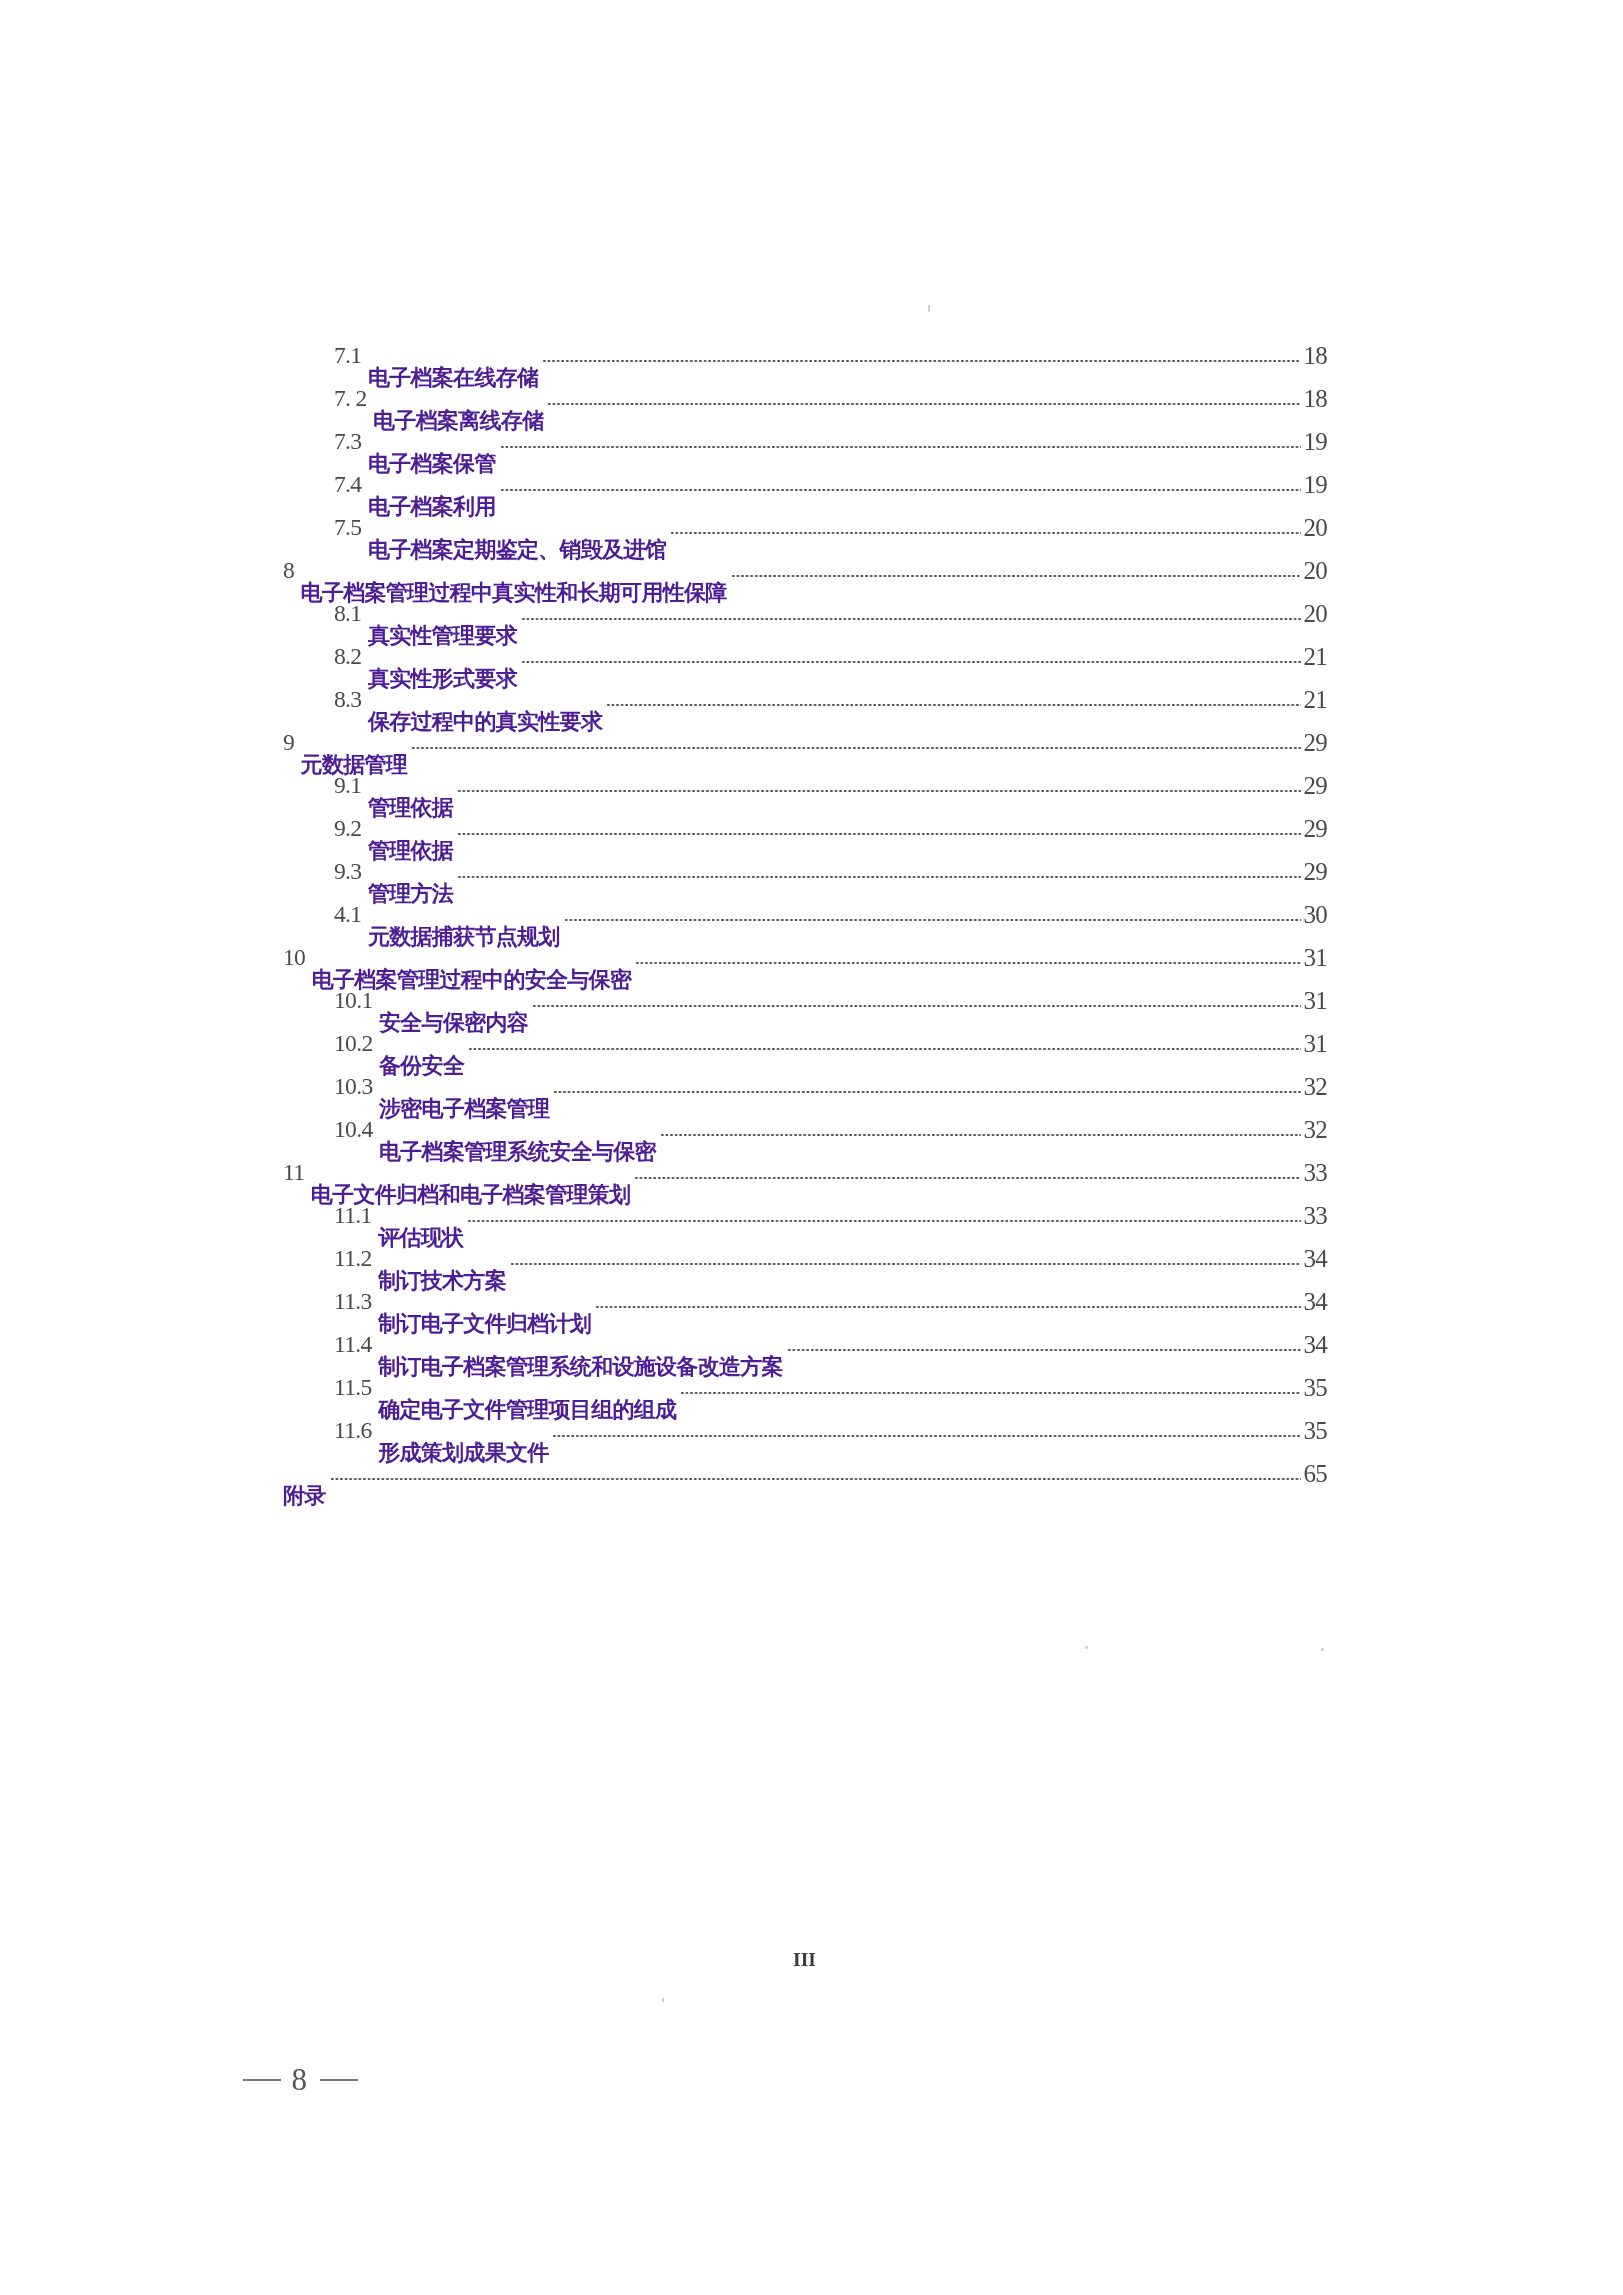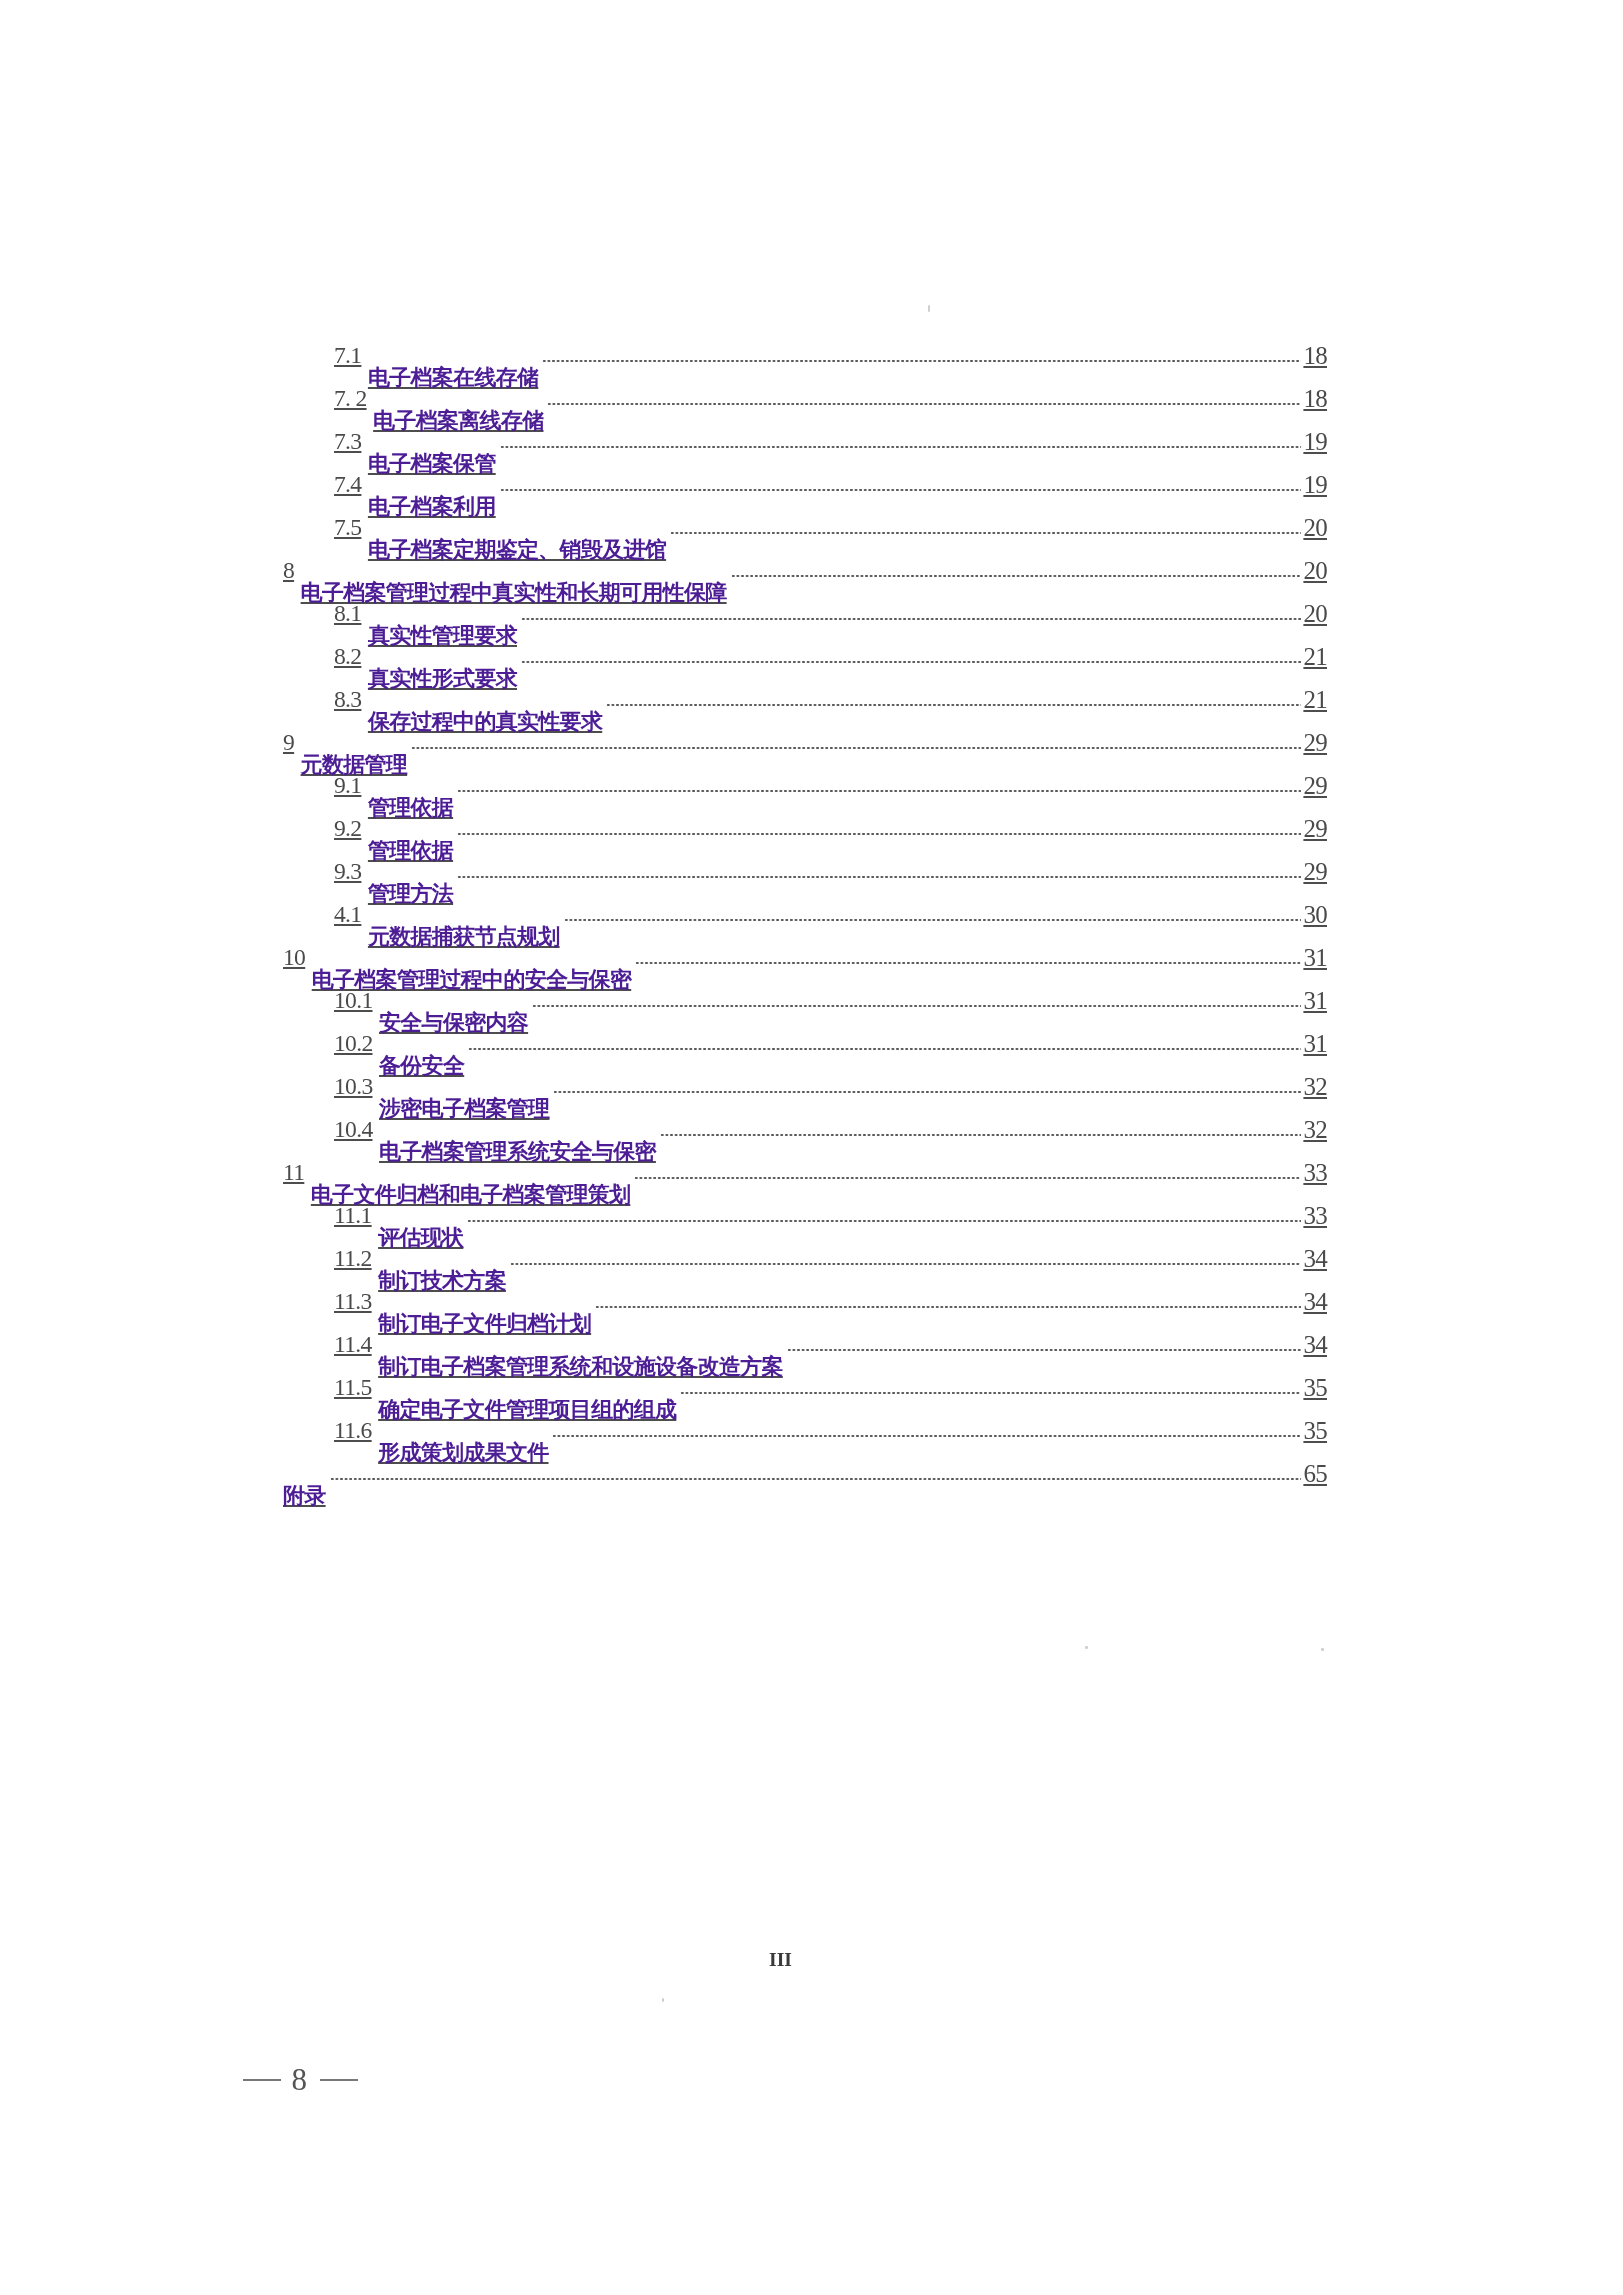--- a/index.html
+++ b/index.html
@@ -13,21 +13,20 @@
     position: relative;
     overflow: hidden;
     font-family: "DejaVu Sans", sans-serif;
     color: #4d4d4d;
   }
   .toc {
     position: absolute;
     top: 334px;
     left: 0;
     width: 1623px;
-    text-decoration: underline;
   }
   .toc-row {
     position: relative;
     height: 43px;
     display: flex;
     align-items: center;
     box-sizing: border-box;
     padding-right: calc(1623px - 1327px);
     font-size: 22px;
     font-weight: bold;
@@ -59,21 +58,21 @@
   .toc-page {
     font-family: "Liberation Serif", serif;
     font-weight: normal;
     font-size: 25px;
     color: #4a4a4a;
     min-width: 22px;
   }
   .roman-page {
     position: absolute;
     top: 1949px;
-    left: 761px;
+    left: 785px;
     width: 39px;
     text-align: center;
     font-family: "Liberation Serif", serif;
     font-weight: bold;
     font-size: 19.6px;
     color: #3a3a3a;
   }
   .print-page {
     position: absolute;
     top: 2062px;

